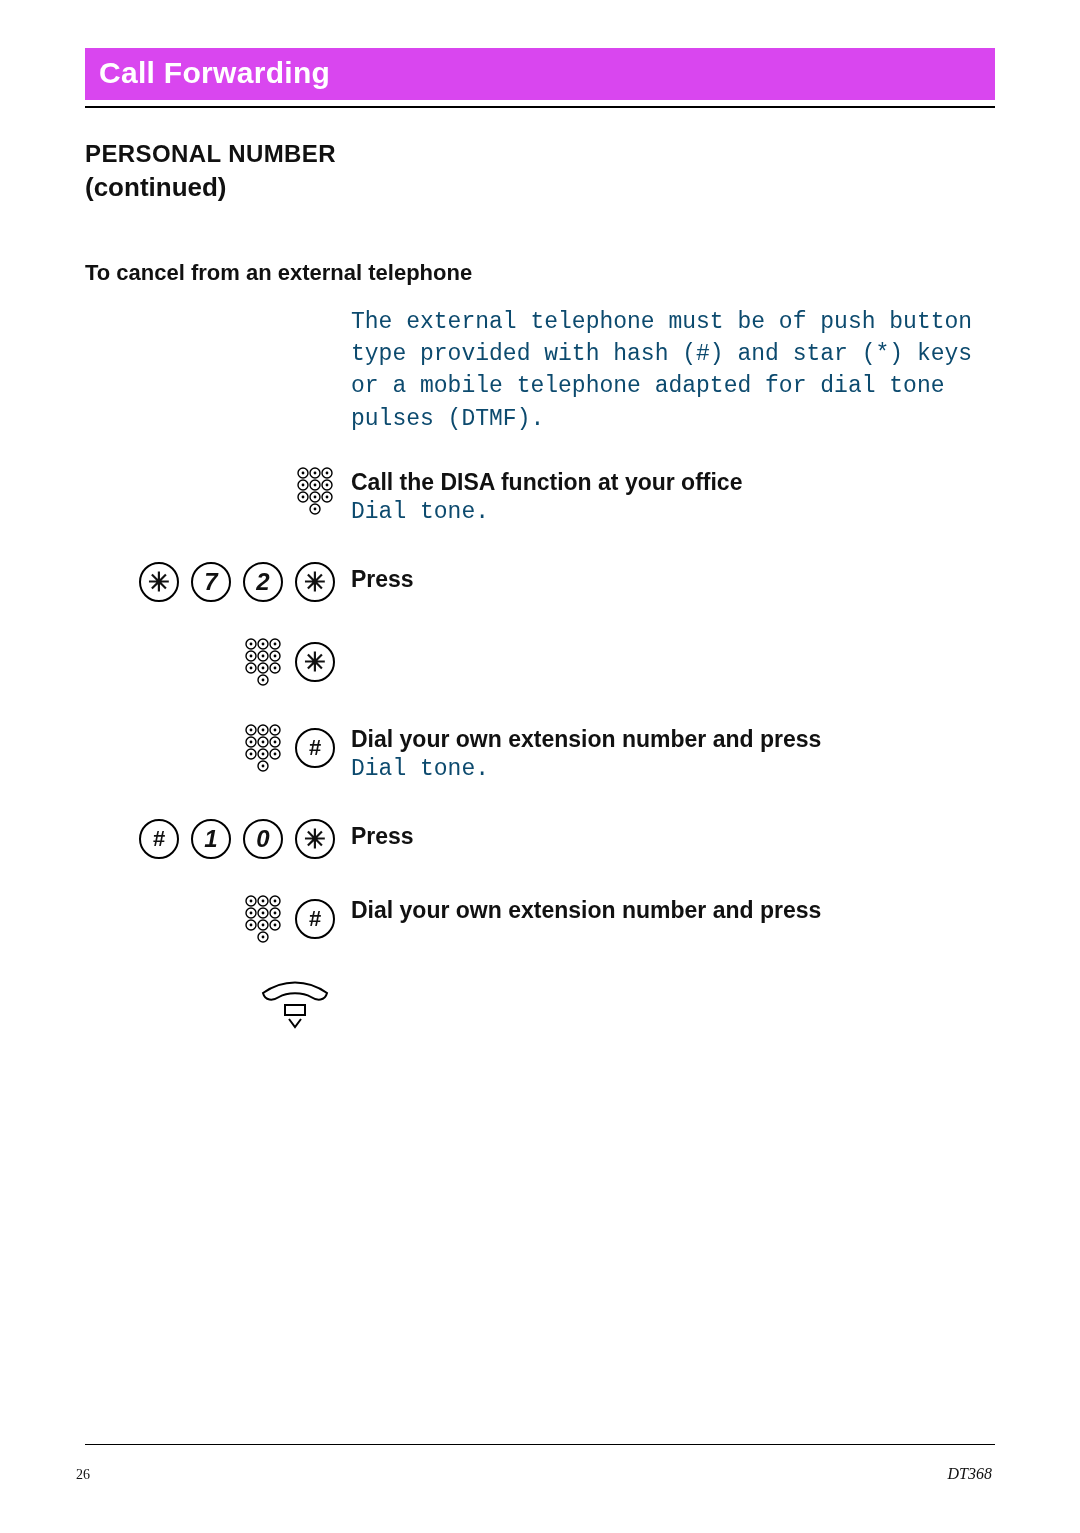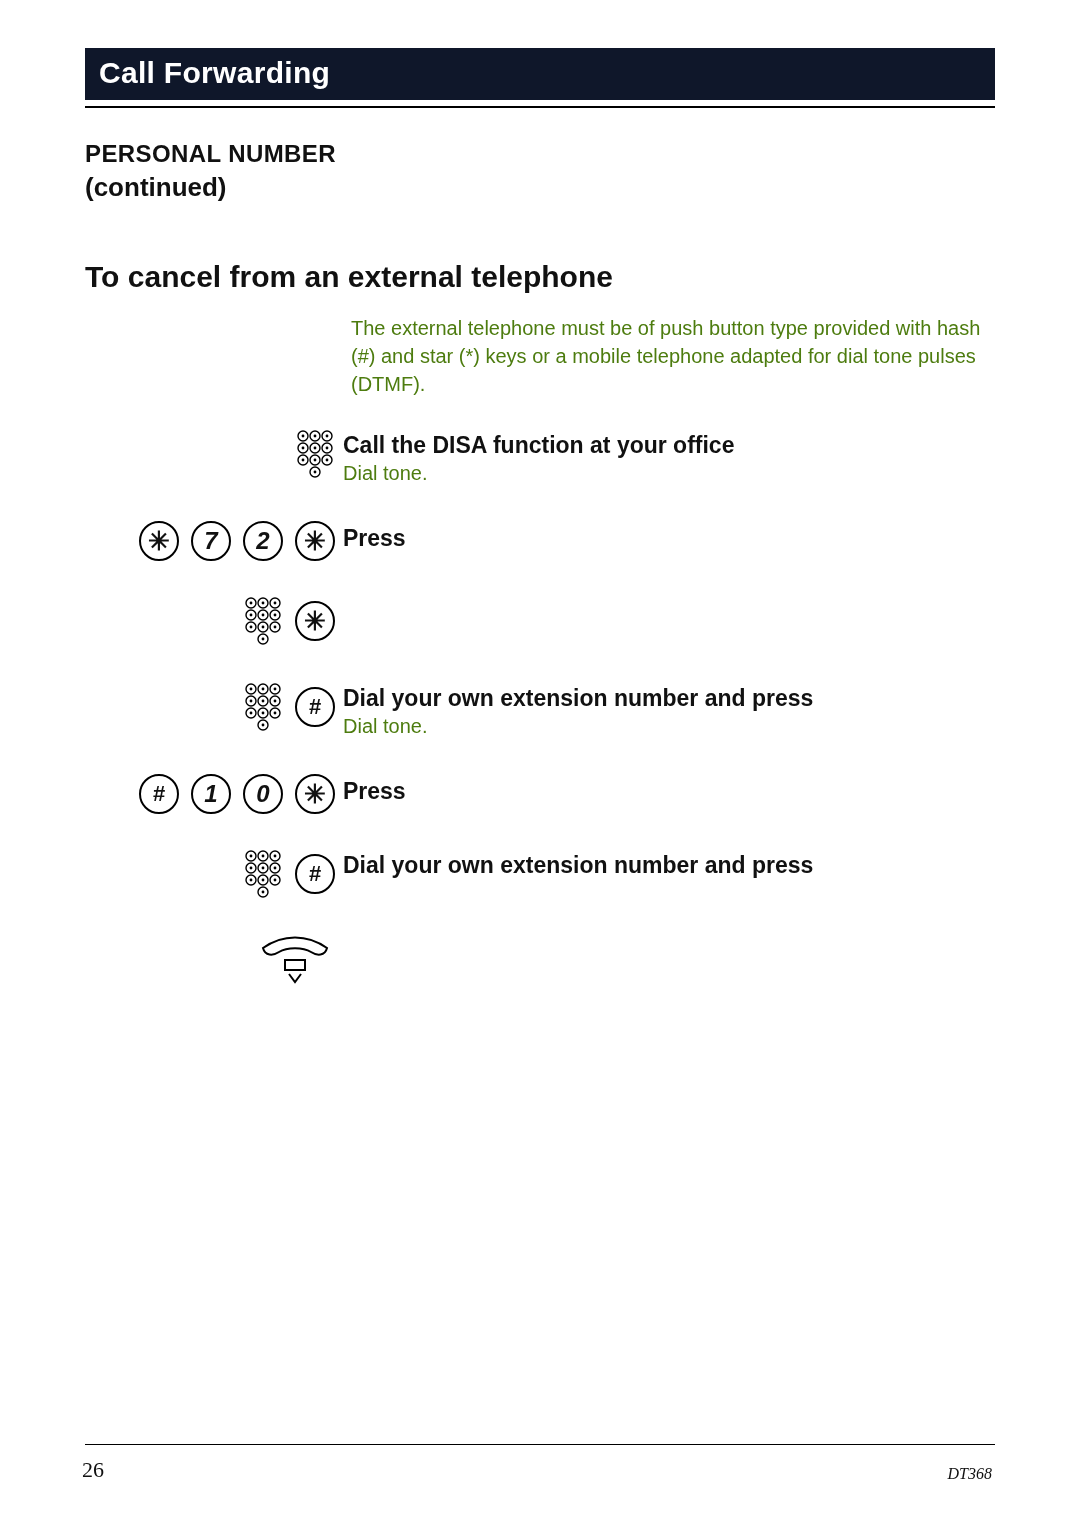--- a/index.html
+++ b/index.html
@@ -9,21 +9,21 @@
     position:relative;
     font-family:"Helvetica Neue",Helvetica,Arial,sans-serif;
     color:#111;
     box-sizing:border-box;
   }
   .content{
     position:absolute;
     left:85px; right:85px; top:48px;
   }
   .section-bar{
-    background:#0f172a;
+    background:#d946ef;
     color:#fff;
     font-weight:700;
     font-size:30px;
     padding:8px 14px 10px;
     letter-spacing:0.3px;
   }
   .hr{
     border:none;
     border-top:2px solid #000;
     margin:6px 0 32px;
@@ -34,50 +34,50 @@
     margin:30px 0 4px;
     letter-spacing:0.4px;
   }
   .h1-sub{
     font-weight:700;
     font-size:26px;
     margin:0 0 57px;
   }
   .h2{
     font-weight:700;
-    font-size:30px;
+    font-size:22px;
     margin:0 0 20px;
   }
   .row{
     display:flex;
     align-items:flex-start;
-    gap:8px;
+    gap:16px;
     margin:0 0 34px;
   }
   .left-col{
     width:250px;
     min-width:250px;
     display:flex;
     justify-content:flex-end;
     align-items:center;
     gap:12px;
   }
   .right-col{
     flex:1;
     padding-top:4px;
   }
   .bold{
     font-weight:700;
     font-size:23px;
   }
   .serif{
-    font-family:Liberation Sans, sans-serif;
-    font-size:20px;
+    font-family:Liberation Mono, monospace;
+    font-size:23px;
     line-height:1.4;
-    color:#4d7c0f;
+    color:#0c4a6e;
   }
   .intro{
     margin-left:266px;
     margin-bottom:30px;
   }
   .key{
     display:inline-flex;
     align-items:center;
     justify-content:center;
     width:40px;height:40px;
@@ -97,23 +97,23 @@
   }
   .keypad-icon svg{display:block;}
   .handset-icon{display:inline-block;}
   .footer-line{
     position:absolute;
     left:85px; right:85px; bottom:88px;
     border-top:1.5px solid #000;
   }
   .page-num{
     position:absolute;
-    left:82px; bottom:50px;
+    left:76px; bottom:50px;
     font-family:Georgia,"Times New Roman",serif;
-    font-size:22px;
+    font-size:14px;
   }
   .model{
     position:absolute;
     right:88px; bottom:50px;
     font-family:Georgia,"Times New Roman",serif;
     font-style:italic;
     font-size:16px;
   }
 </style>
 </head>

